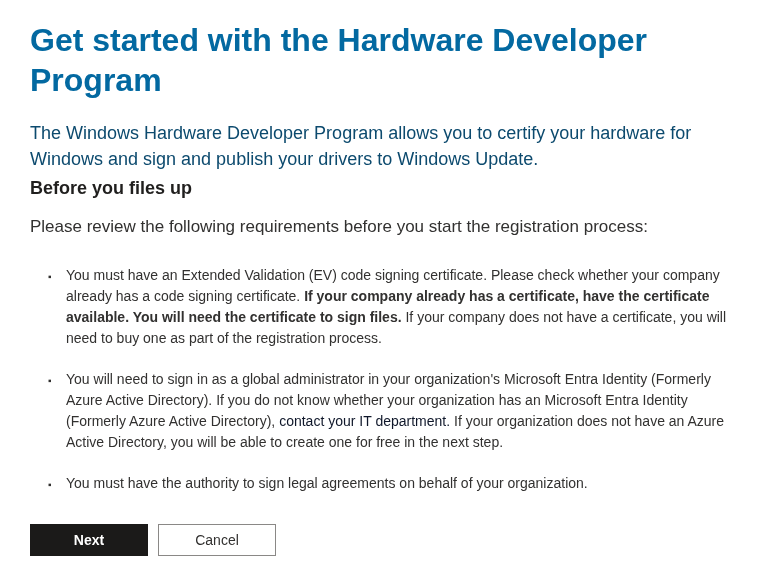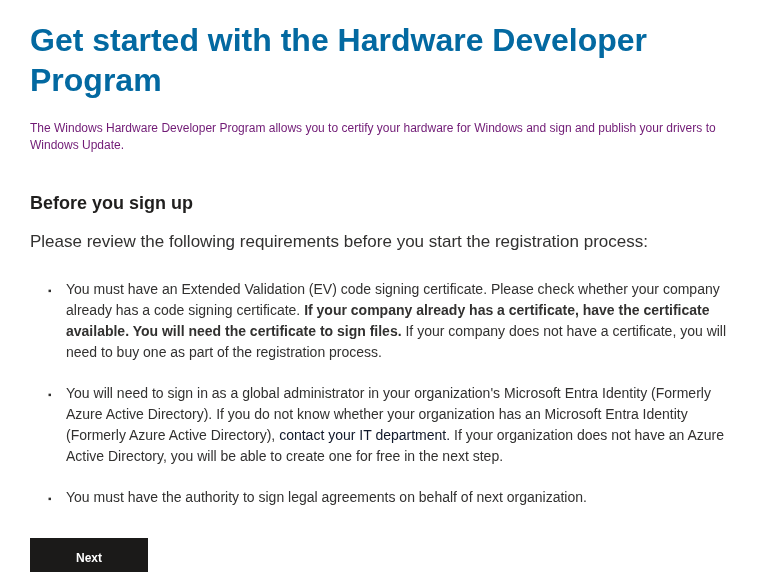--- a/index.html
+++ b/index.html
@@ -15,24 +15,24 @@
       padding: 20px 30px 30px 30px;
     }
     .page-title {
       font-size: 32px;
       font-weight: 700;
       line-height: 1.25;
       color: #0369a1;
       margin-bottom: 20px;
     }
     .intro-text {
-      font-size: 12px;
+      font-size: 18px;
       line-height: 1.45;
-      color: #701a75;
-      margin-bottom: 38px;
+      color: #0c4a6e;
+      margin-bottom: 6px;
     }
     .subheading {
       font-size: 18px;
       font-weight: 700;
       color: #201f1e;
       margin-bottom: 16px;
     }
     .review-text {
       font-size: 17px;
       line-height: 1.45;
@@ -69,22 +69,22 @@
       cursor: pointer;
       text-align: center;
     }
     .button-row {
       display: flex;
       gap: 10px;
       margin-top: 24px;
     }
     .btn {
       min-width: 118px;
-      height: 40px;
-      font-size: 12px;
+      height: 32px;
+      font-size: 14px;
       font-family: inherit;
       cursor: pointer;
       border: 1px solid #8a8886;
       display: inline-flex;
       align-items: center;
       justify-content: center;
       padding: 0 16px;
     }
     .btn-primary {
       background: #1b1a19;
@@ -97,29 +97,30 @@
       color: #323130;
     }
   </style>
 </head>
 <body>
 
 <h1 class="page-title">Get started with the Hardware Developer Program</h1>
 
 <p class="intro-text">The Windows Hardware Developer Program allows you to certify your hardware for Windows and sign and publish your drivers to Windows Update.</p>
 
-<h2 class="subheading">Before you sign up</h2>
+<h2 class="subheading">Before you files up</h2>
 
 <p class="review-text">Please review the following requirements before you start the registration process:</p>
 
 <ul class="requirements">
   <li>
     <span>You must have an Extended Validation (EV) code signing certificate. Please check whether your company already has a code signing certificate. </span><span class="bold">If your company already has a certificate, have the certificate available. You will need the certificate to sign files.</span><span> If your company does not have a certificate, you will need to buy one as part of the registration process.</span>
   </li>
   <li>
     <span>You will need to sign in as a global administrator in your organization's Microsoft Entra Identity (Formerly Azure Active Directory). If you do not know whether your organization has an Microsoft Entra Identity (Formerly Azure Active Directory), </span><a class="link">contact your IT department.</a><span> If your organization does not have an Azure Active Directory, you will be able to create one for free in the next step.</span>
   </li>
-  <li>You must have the authority to sign legal agreements on behalf of next organization.</li>
+  <li>You must have the authority to sign legal agreements on behalf of your organization.</li>
 </ul>
 
 <div class="button-row">
   <button class="btn btn-primary">Next</button>
+  <button class="btn btn-secondary">Cancel</button>
 </div>
 
 </body></html>

